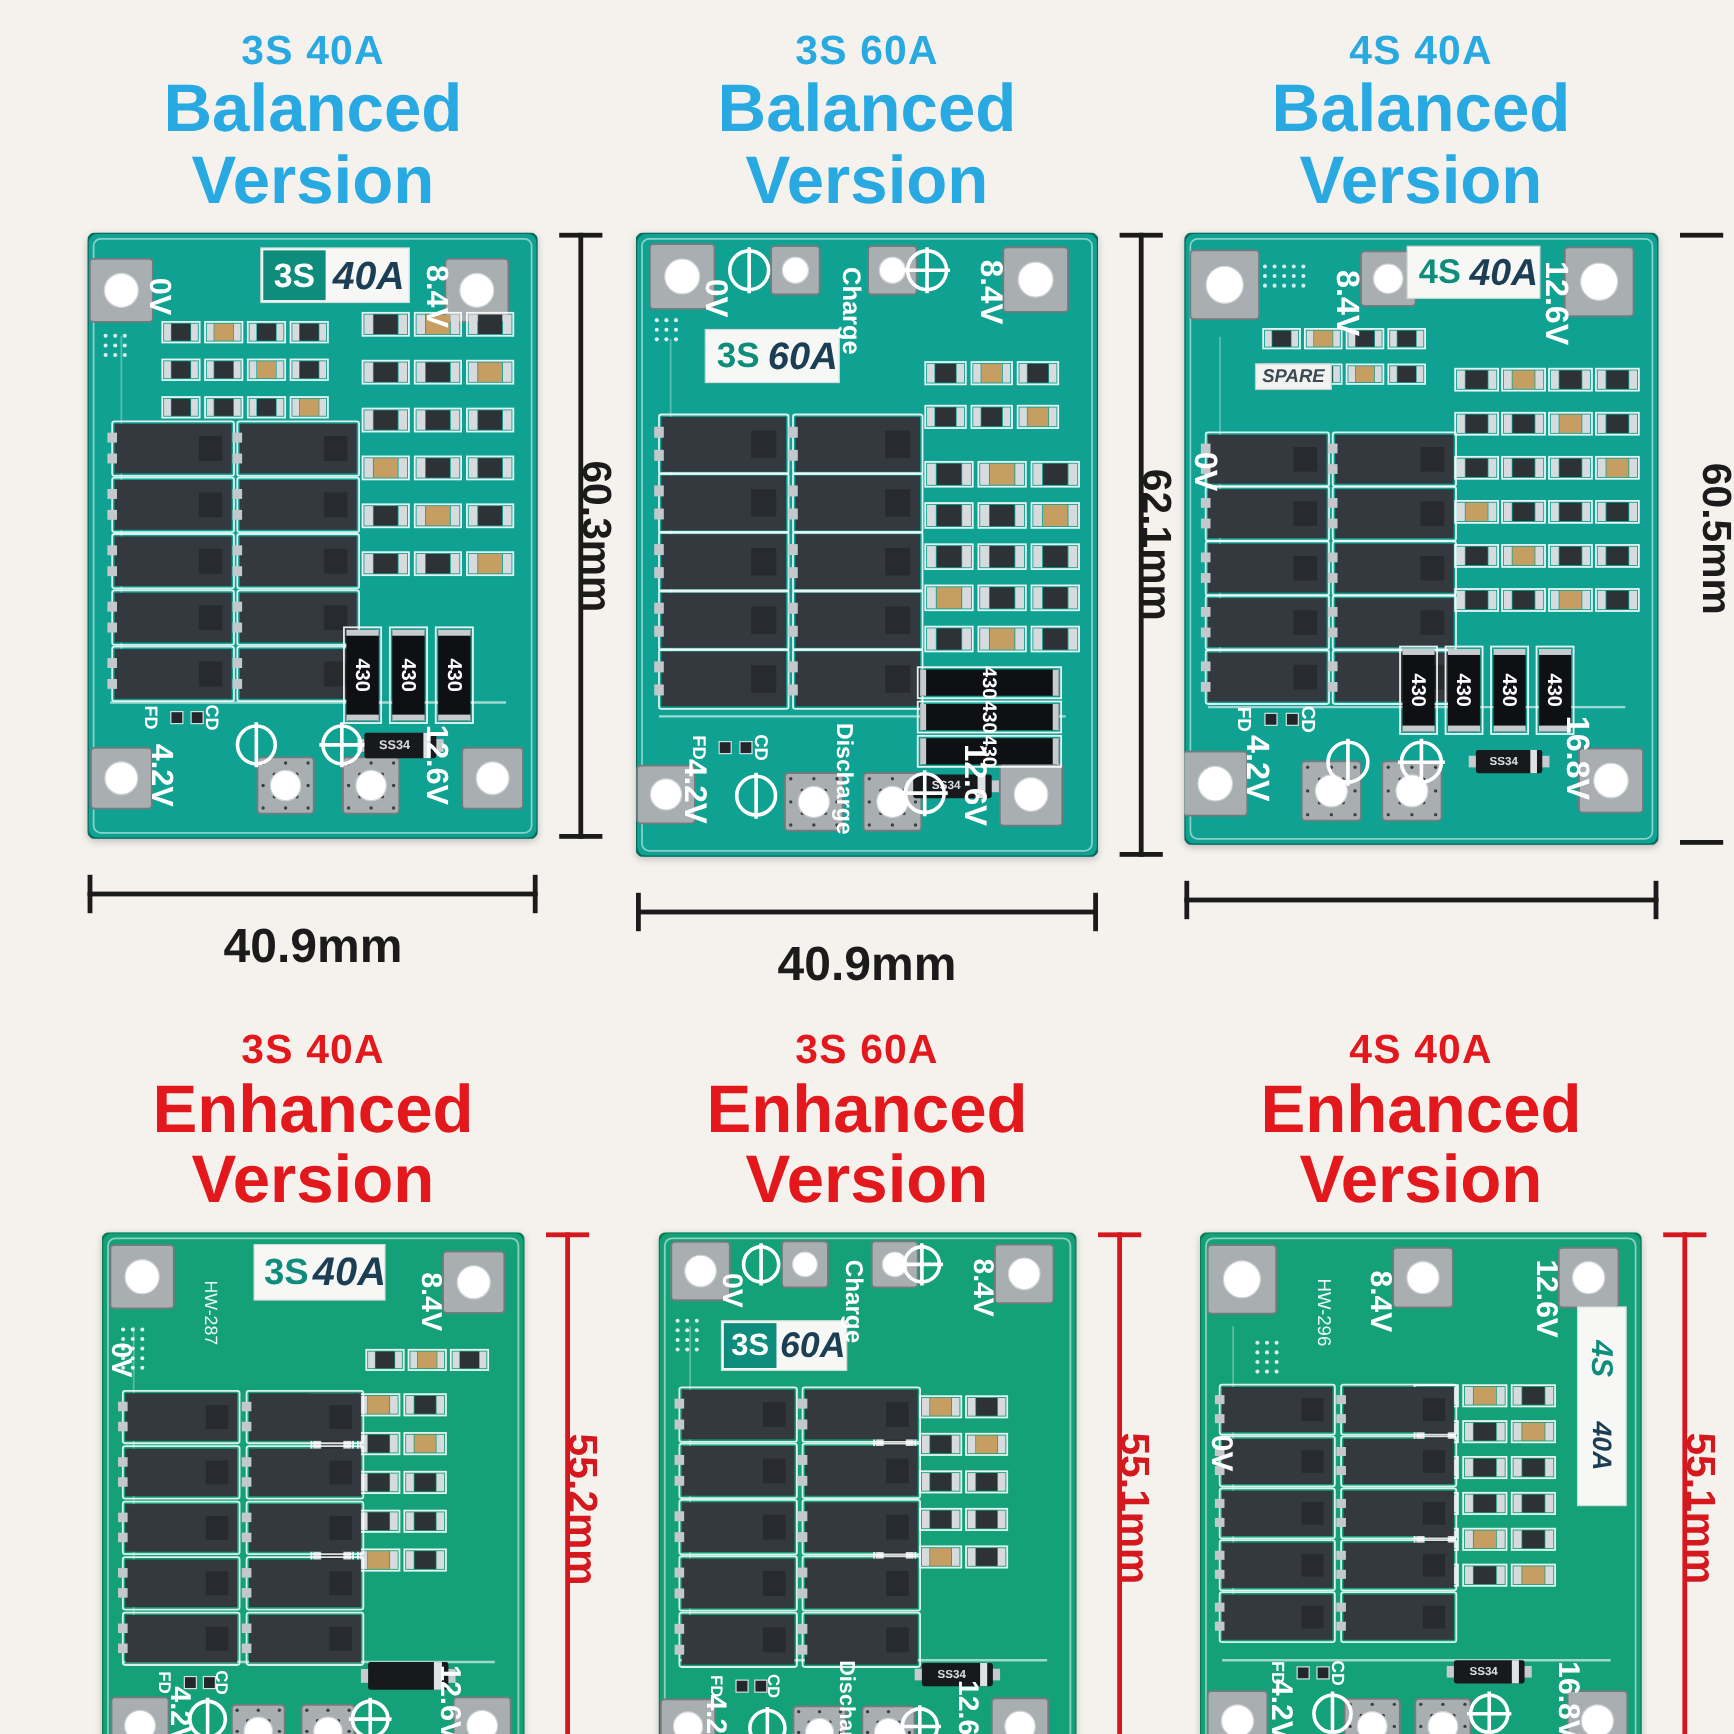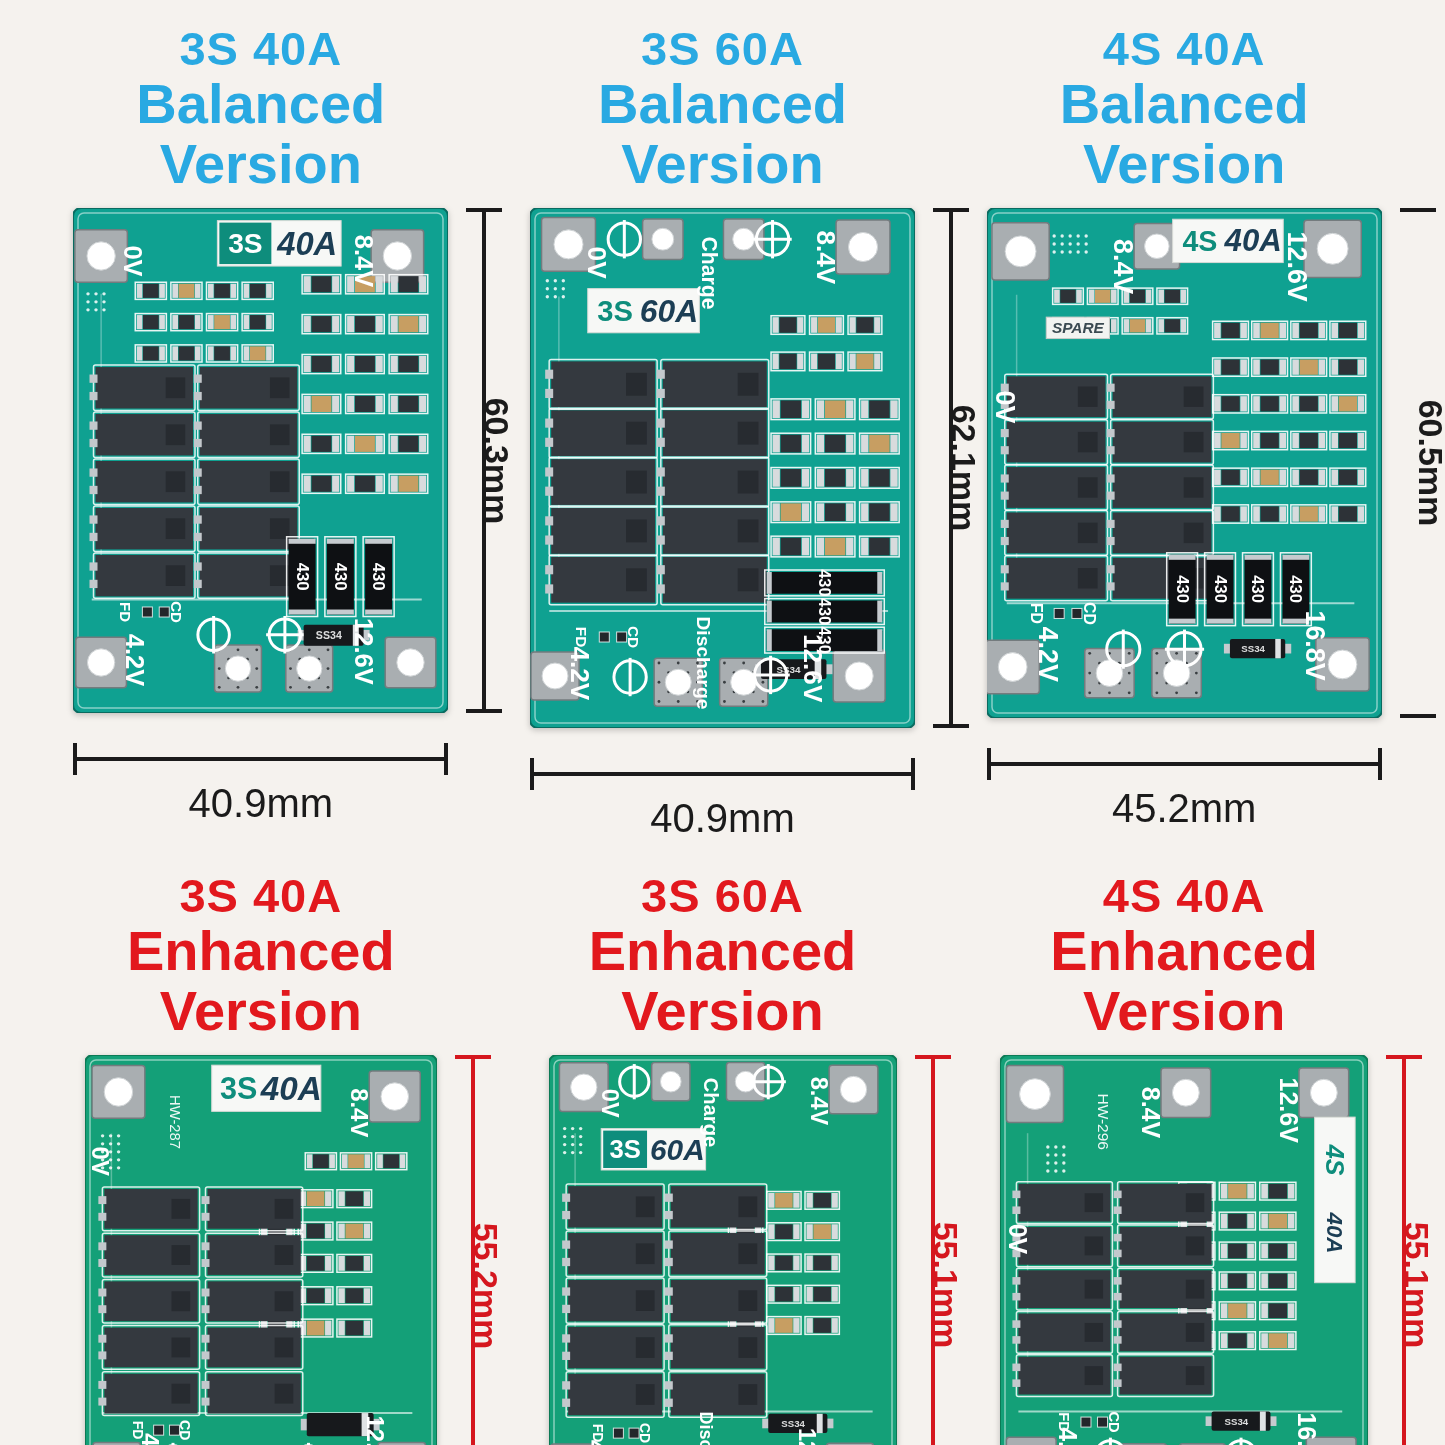--- a/index.html
+++ b/index.html
@@ -4,37 +4,37 @@
 <style>
   html,body{margin:0;padding:0;}
   body{width:1445px;height:1445px;background:#f5f2ee;font-family:"Liberation Sans",sans-serif;overflow:hidden;}
   .page{padding:24px 30px 0 30px;}
   .row{display:flex;justify-content:space-between;align-items:flex-start;}
   .row.enhanced{margin-top:30px;}
   .row.balanced{--c:#1b1b1b;--t:#29a9e2;}
   .row.enhanced{--c:#d5171e;--t:#e2181d;}
   .cell{display:flex;flex-direction:column;align-items:center;}
   .cell-title{margin:0 0 14px 0;text-align:center;line-height:1.07;font-weight:bold;color:var(--t);}
-  .t1{display:block;font-size:47px;letter-spacing:1px;}
+  .t1{display:block;font-size:34px;letter-spacing:1px;}
   .t2{display:block;font-size:56px;}
   .board-col{display:flex;flex-direction:column;}
   .board-wrap{position:relative;}
   .board-svg{display:block;filter:drop-shadow(0 2px 3px rgba(0,0,0,0.22));}
   .vdim{position:absolute;left:100%;margin-left:18px;top:0;height:100%;width:48px;}
   .vdim-line{position:absolute;left:16px;top:0;bottom:0;width:4px;background:var(--c);}
   .vdim::before,.vdim::after{content:"";position:absolute;left:0;width:36px;height:4px;background:var(--c);}
   .vdim::before{top:0;}
   .vdim::after{bottom:0;}
   .vdim-label{position:absolute;left:30px;top:50%;transform:translate(-50%,-50%) rotate(90deg);font-weight:bold;font-size:34px;color:var(--c);white-space:nowrap;}
   .hdim{position:relative;height:32px;margin-top:30px;width:100%;}
   .hdim-line{position:absolute;left:0;right:0;top:14px;height:4px;background:var(--c);}
   .hdim::before,.hdim::after{content:"";position:absolute;top:0;width:4px;height:32px;background:var(--c);}
   .hdim::before{left:0;}
   .hdim::after{right:0;}
-  .hdim-label{text-align:center;font-weight:normal;color:var(--c);font-size:40px;margin-top:6px;}
+  .hdim-label{text-align:center;font-weight:bold;color:var(--c);font-size:40px;margin-top:6px;}
   .row.enhanced .hdim-label{font-size:46px;}
 </style>
 </head>
 <body>
 
 <div class="page">
 
   <div class="row balanced" style="--c: #1b1b1b; --t: #29a9e2;">
 
     <section class="cell">
@@ -866,21 +866,20 @@
               </g>
             </svg>
           <div class="vdim">
 
             <span class="vdim-label">60.5mm</span>
           </div>
         </div>
         <div class="hdim">
           <div class="hdim-line"></div>
         </div>
-        <div class="hdim-label">45.2mm</div>
       </div>
     </section>
 
   </div>
 
   <div class="row enhanced" style="--c: #d5171e; --t: #e2181d;">
 
     <section class="cell">
       <h2 class="cell-title">
         <span class="t1">3S 40A</span>

